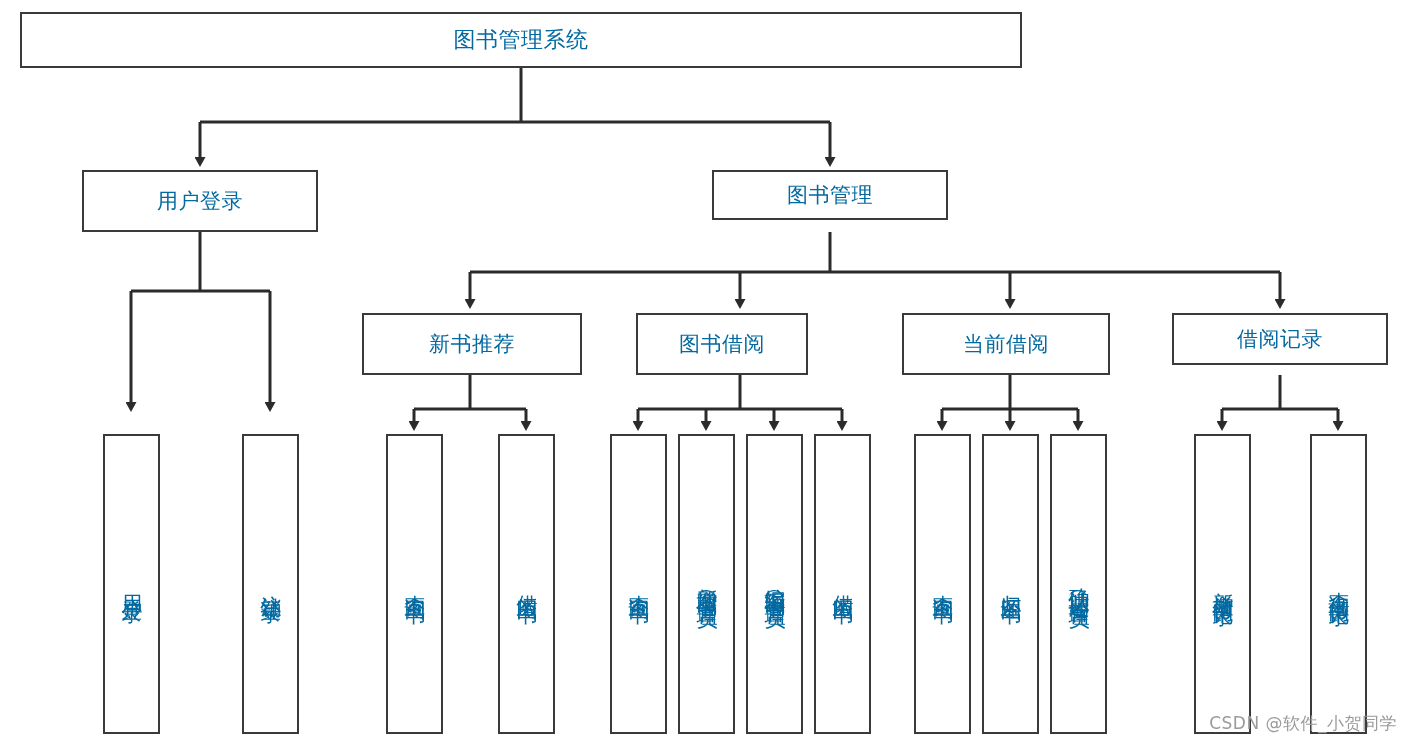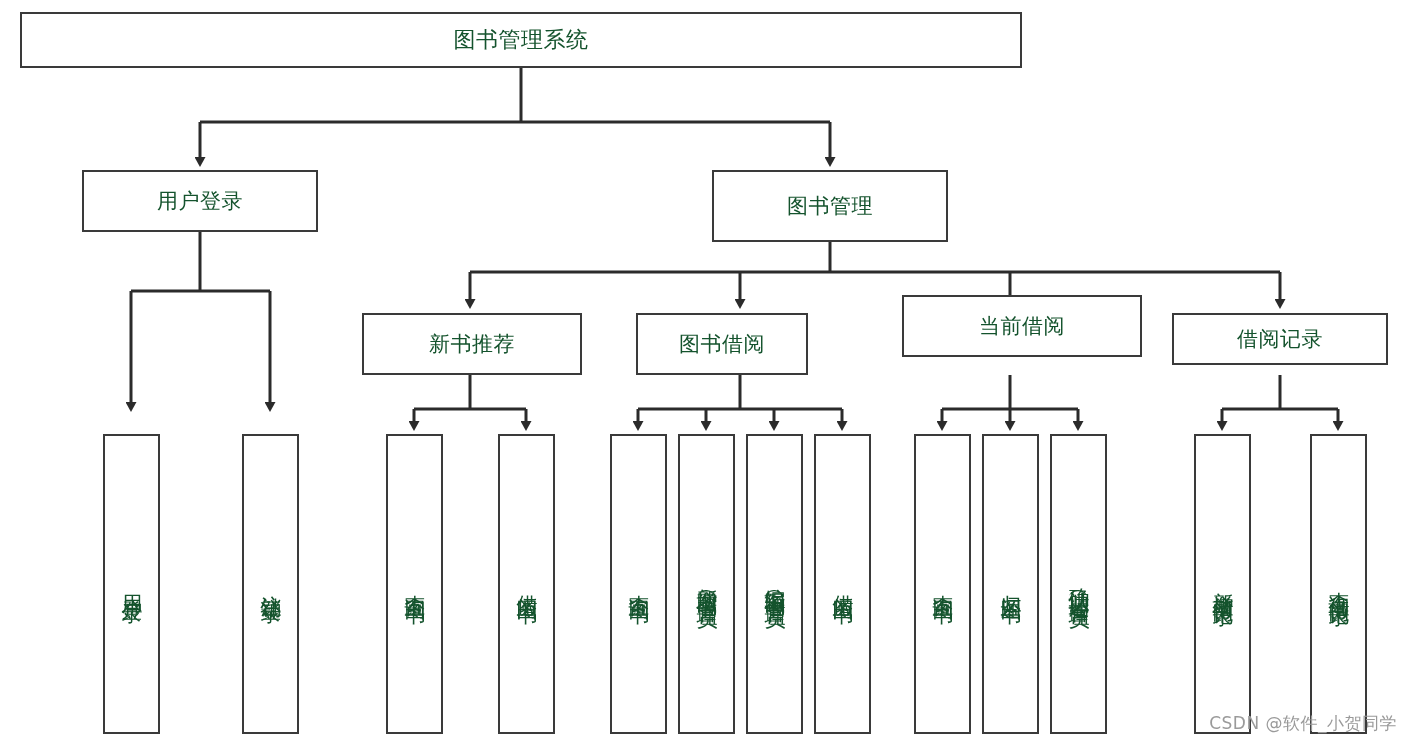--- a/index.html
+++ b/index.html
@@ -32,21 +32,21 @@
     position: absolute;
     box-sizing: border-box;
     background: #ffffff;
     border: 2px solid #3a3a3a;
     display: flex;
     align-items: center;
     justify-content: center;
     z-index: 2;
   }
   .node .label {
-    color: #14532d;
+    color: #0369a1;
     line-height: 1.18;
     text-align: center;
     white-space: nowrap;
   }
   
   .node.h .label {
     font-size: 21px;
     letter-spacing: 0.5px;
   }
   .node.root .label {
@@ -135,31 +135,31 @@
     </g>
   </svg>
 
   <div class="node h root" style="left:20px; top:12px; width:1002px; height:56px;">
     <span class="label">图书管理系统</span>
   </div>
 
   <div class="node h" style="left:82px; top:170px; width:236px; height:62px;">
     <span class="label">用户登录</span>
   </div>
-  <div class="node h" style="left:712px; top:170px; width:236px; height:72px;">
+  <div class="node h" style="left:712px; top:170px; width:236px; height:50px;">
     <span class="label">图书管理</span>
   </div>
 
   <div class="node h" style="left:362px; top:313px; width:220px; height:62px;">
     <span class="label">新书推荐</span>
   </div>
   <div class="node h" style="left:636px; top:313px; width:172px; height:62px;">
     <span class="label">图书借阅</span>
   </div>
-  <div class="node h" style="left:902px; top:295px; width:240px; height:62px;">
+  <div class="node h" style="left:902px; top:313px; width:208px; height:62px;">
     <span class="label">当前借阅</span>
   </div>
   <div class="node h" style="left:1172px; top:313px; width:216px; height:52px;">
     <span class="label">借阅记录</span>
   </div>
 
   <div class="node v" style="left:103px; top:434px; width:57px; height:300px;">
     <span class="label">用户登录</span>
   </div>
   <div class="node v" style="left:242px; top:434px; width:57px; height:300px;">

